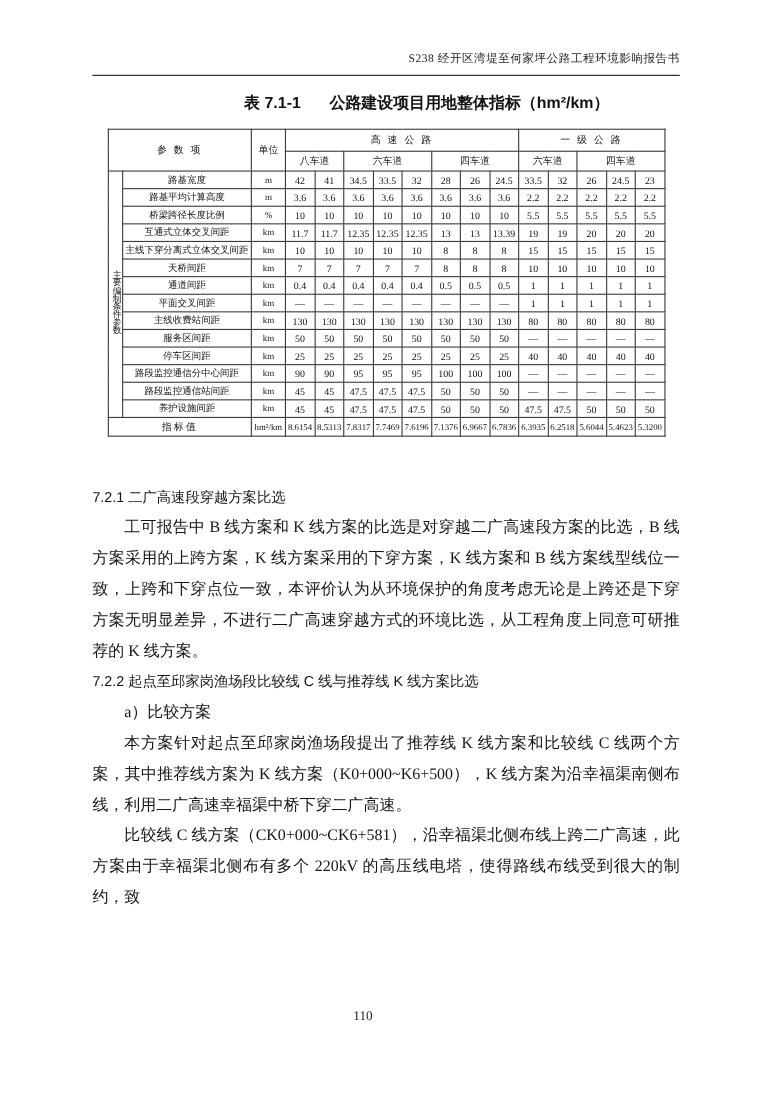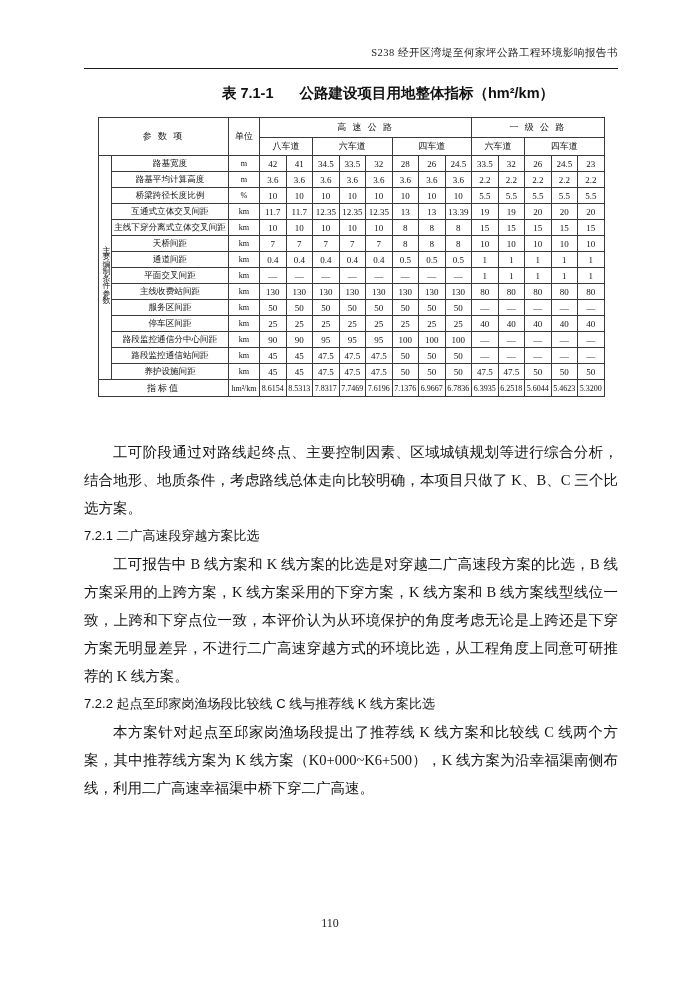--- a/index.html
+++ b/index.html
@@ -371,22 +371,23 @@
           <td>6.3935</td>
           <td>6.2518</td>
           <td>5.6044</td>
           <td>5.4623</td>
           <td>5.3200</td>
         </tr>
       </tbody>
   </table>
 
   <div class="content">
-    <p>工可阶段通过对路线起终点、主要控制因素、区域城镇规划等进行综合分析，结合地形、地质条件，考虑路线总体走向比较明确，本项目只做了 K、B、C 三个比选方案。</p>
     <h3>7.2.1  二广高速段穿越方案比选</h3>
     <p>工可报告中 B 线方案和 K 线方案的比选是对穿越二广高速段方案的比选，B 线方案采用的上跨方案，K 线方案采用的下穿方案，K 线方案和 B 线方案线型线位一致，上跨和下穿点位一致，本评价认为从环境保护的角度考虑无论是上跨还是下穿方案无明显差异，不进行二广高速穿越方式的环境比选，从工程角度上同意可研推荐的 K 线方案。</p>
     <h3>7.2.2  起点至邱家岗渔场段比较线 C 线与推荐线 K 线方案比选</h3>
+    <p>a）比较方案</p>
     <p>本方案针对起点至邱家岗渔场段提出了推荐线 K 线方案和比较线 C 线两个方案，其中推荐线方案为 K 线方案（K0+000~K6+500），K 线方案为沿幸福渠南侧布线，利用二广高速幸福渠中桥下穿二广高速。</p>
+    <p>比较线 C 线方案（CK0+000~CK6+581），沿幸福渠北侧布线上跨二广高速，此方案由于幸福渠北侧布有多个 220kV 的高压线电塔，使得路线布线受到很大的制约，致</p>
   </div>
 
   <div class="page-number">110</div>
 
 </div>
 
 </body></html>

